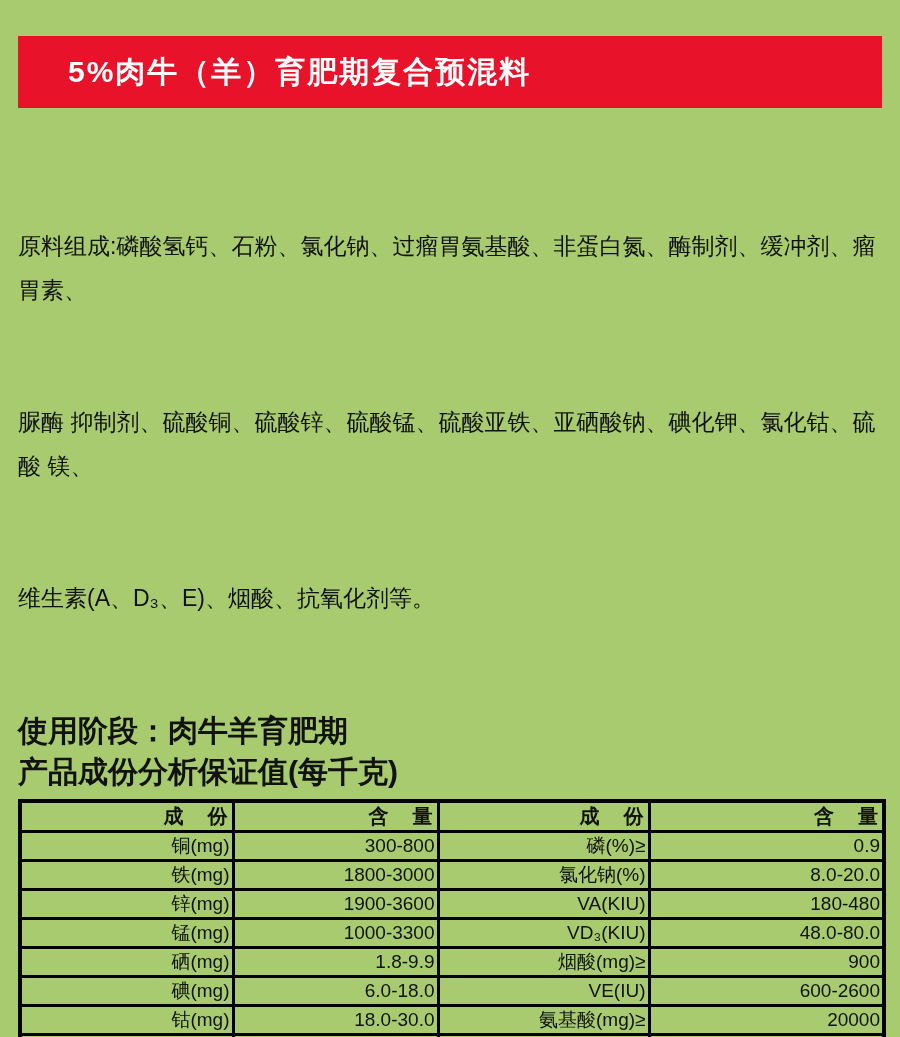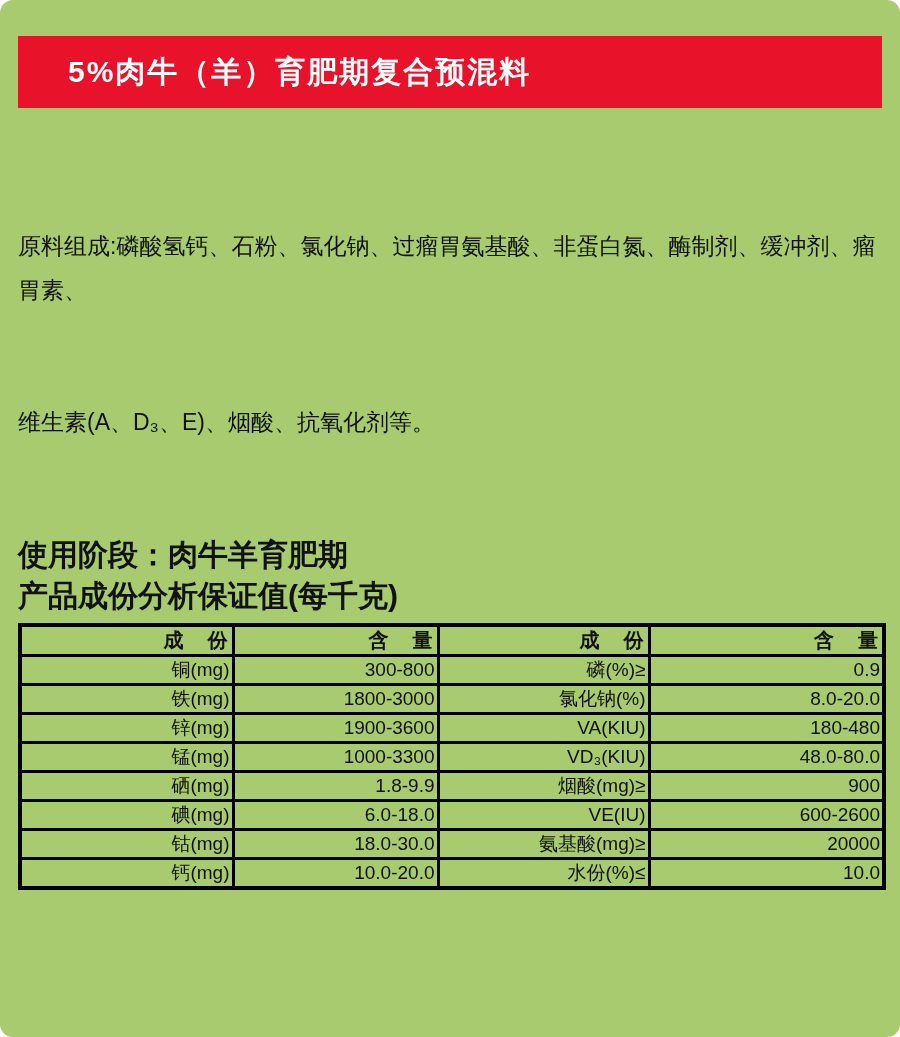--- a/index.html
+++ b/index.html
@@ -6,21 +6,20 @@
   html,body { width:900px; }
   body {
     font-family:"Liberation Sans","DejaVu Sans",sans-serif;
     color:#121212;
   }
   .page {
     position:relative;
     width:900px; height:1037px;
     background:#a7cb6e;
     overflow:hidden;
-    border-radius:13px;
   }
   .banner {
     margin:36px 18px 0 18px;
     height:72px;
     background:#e8122b;
     display:flex; align-items:center;
   }
   .banner .title {
     color:#ffffff;
     font-size:30px;
@@ -72,20 +71,21 @@
 <body>
 
 <div class="page">
 
   <div class="banner">
     <div class="title">5%肉牛（羊）育肥期复合预混料</div>
   </div>
 
   <div class="ingredients">
     <div>原料组成:磷酸氢钙、石粉、氯化钠、过瘤胃氨基酸、非蛋白氮、酶制剂、缓冲剂、瘤胃素、</div>
+    <div>脲酶 抑制剂、硫酸铜、硫酸锌、硫酸锰、硫酸亚铁、亚硒酸钠、碘化钾、氯化钴、硫酸 镁、</div>
     <div>维生素(A、D₃、E)、烟酸、抗氧化剂等。</div>
   </div>
 
   <div class="stage-line">使用阶段：肉牛羊育肥期</div>
   <div class="stage-line">产品成份分析保证值(每千克)</div>
 
   <table class="analysis-table">
     <colgroup>
         <col class="c1">
         <col class="c2">

